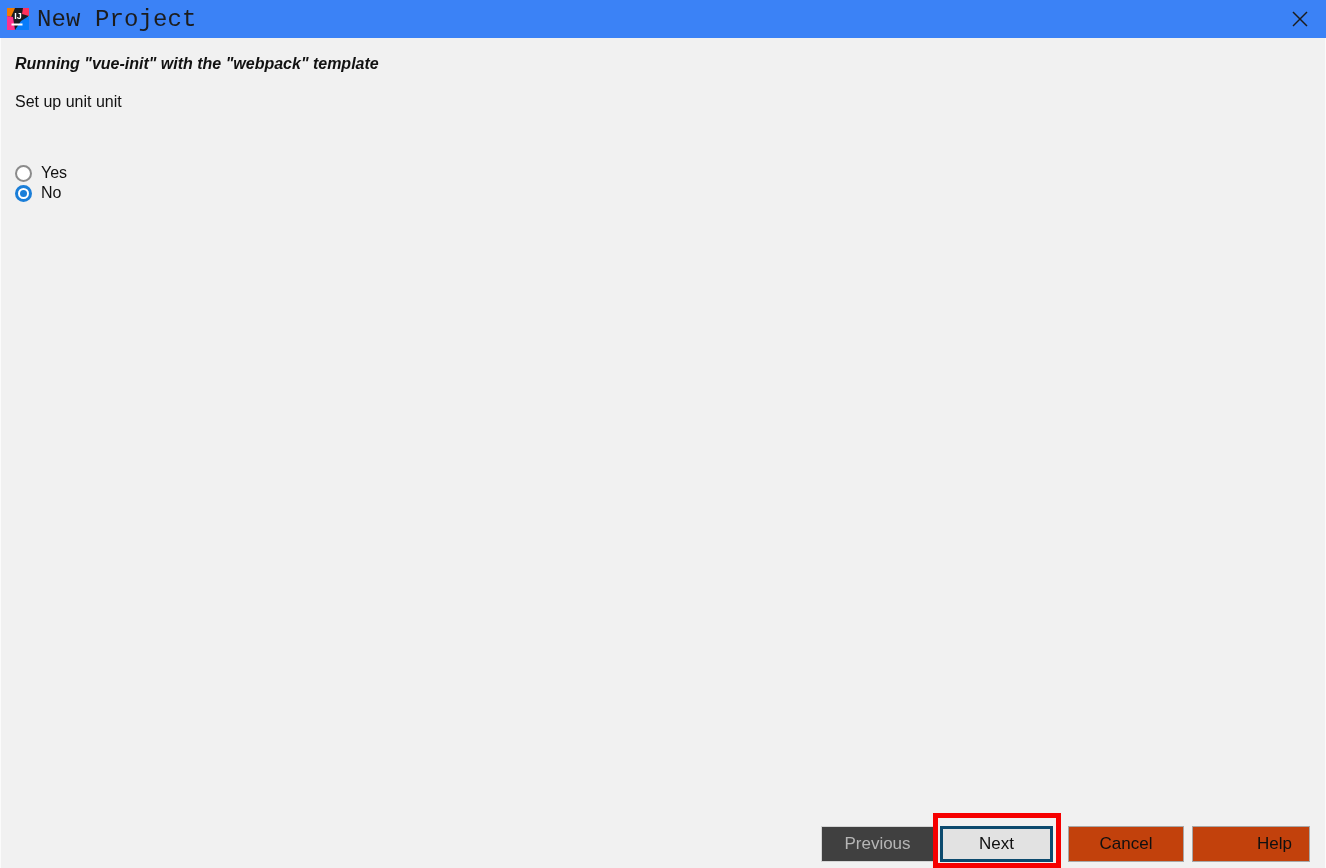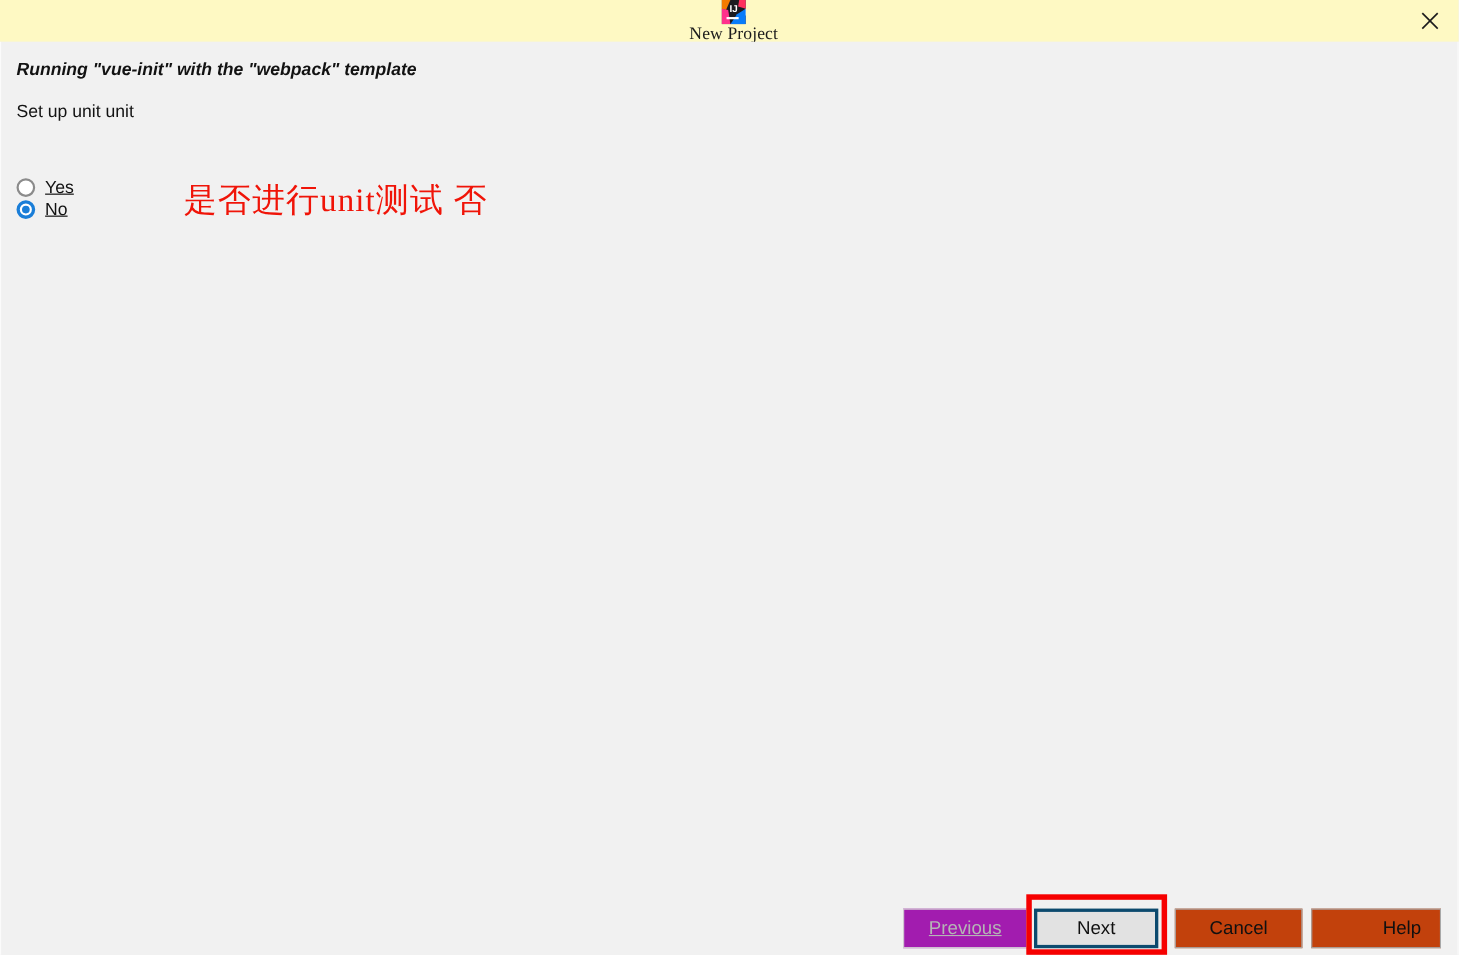--- a/index.html
+++ b/index.html
@@ -16,38 +16,37 @@
     position: relative;
   }
 
   
   #titlebar {
     position: absolute;
     left: 0;
     top: 0;
     width: 1326px;
     height: 38px;
-    background: #fef9c3;
-    display: flex;
-    align-items: center;
-    flex-direction: column;
+    background: #3b82f6;
+    display: flex;
+    align-items: center;
   }
   #app-icon {
     margin-left: 7px;
     width: 22px;
     height: 22px;
     position: relative;
     flex: none;
   }
   #app-icon svg { display: block; }
   #title-text {
     margin-left: 8px;
-    font-size: 16px;
+    font-size: 24px;
     color: #1c1c1c;
-    font-family: Liberation Serif, serif;
+    font-family: Liberation Mono, monospace;
     letter-spacing: 0.1px;
     white-space: nowrap;
   }
   #close-button {
     position: absolute;
     right: 0;
     top: 0;
     width: 52px;
     height: 38px;
     display: flex;
@@ -92,23 +91,23 @@
     font-size: 16px;
     color: #121212;
     white-space: nowrap;
     font-family: "Liberation Sans", sans-serif;
   }
 
   .radio-row {
     position: absolute;
     left: 14px;
     display: flex;
+    align-items: center;
     height: 22px;
     cursor: default;
-    text-decoration: underline;
   }
   #radio-yes { top: 124px; }
   #radio-no  { top: 144px; }
 
   .radio-mark {
     width: 17px;
     height: 17px;
     border-radius: 50%;
     box-sizing: border-box;
     flex: none;
@@ -173,23 +172,22 @@
     color: #101010;
     font-family: "Liberation Sans", sans-serif;
     display: flex;
     align-items: center;
     justify-content: center;
     cursor: default;
     padding: 0;
   }
   .dlg-button.disabled {
     color: #b5b5b5;
-    background: #a21caf;
+    background: #404040;
     border-color: #d4d4d4;
-    text-decoration: underline;
   }
 
   #btn-previous { left: 821px;  width: 113px; }
   #btn-next     { left: 940px;  width: 113px; border: 3px solid #0c4a6e; background: #e2e2e2; }
   #btn-cancel   { left: 1068px; width: 116px; }
   #btn-help     { left: 1192px; width: 118px; padding-left: 47px; }
 
   
   #next-annotation-box {
     position: absolute;
@@ -237,21 +235,20 @@
   <div class="radio-row" id="radio-yes">
     <span class="radio-mark off"></span>
     <span class="radio-label">Yes</span>
   </div>
 
   <div class="radio-row" id="radio-no">
     <span class="radio-mark on"></span>
     <span class="radio-label">No</span>
   </div>
 
-  <div id="annotation-text">是否进行unit测试 否</div>
 
 </div>
 
 <div id="button-bar">
   <button class="dlg-button disabled" id="btn-previous">Previous</button>
   <button class="dlg-button" id="btn-next">Next</button>
   <button class="dlg-button" id="btn-cancel">Cancel</button>
   <button class="dlg-button" id="btn-help">Help</button>
 </div>
 

